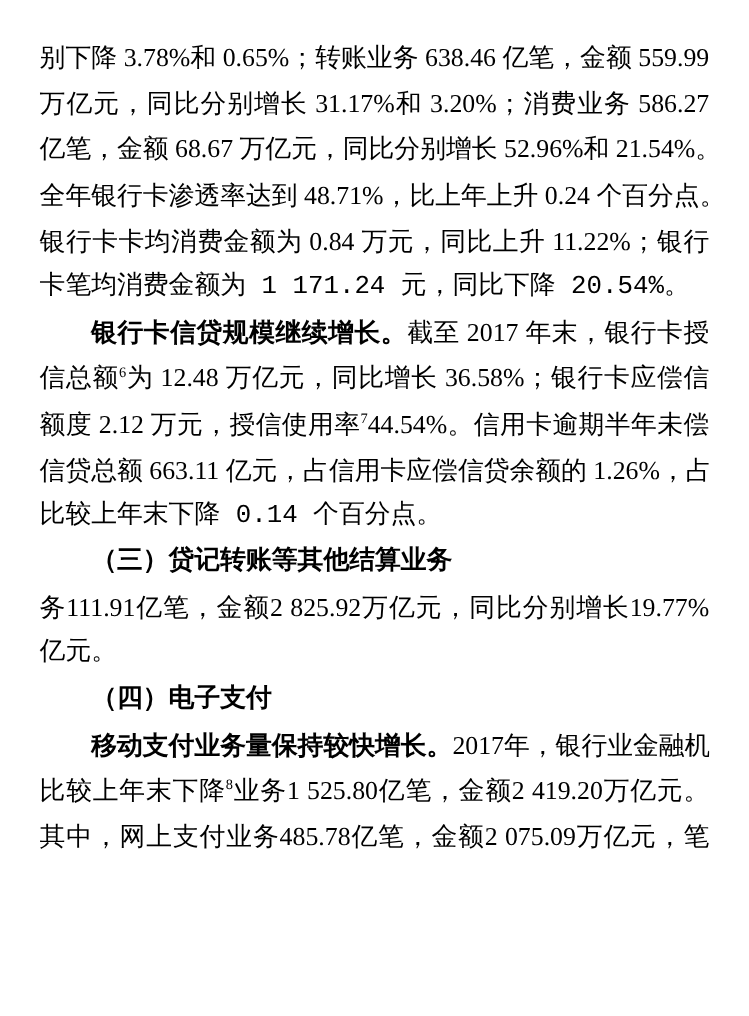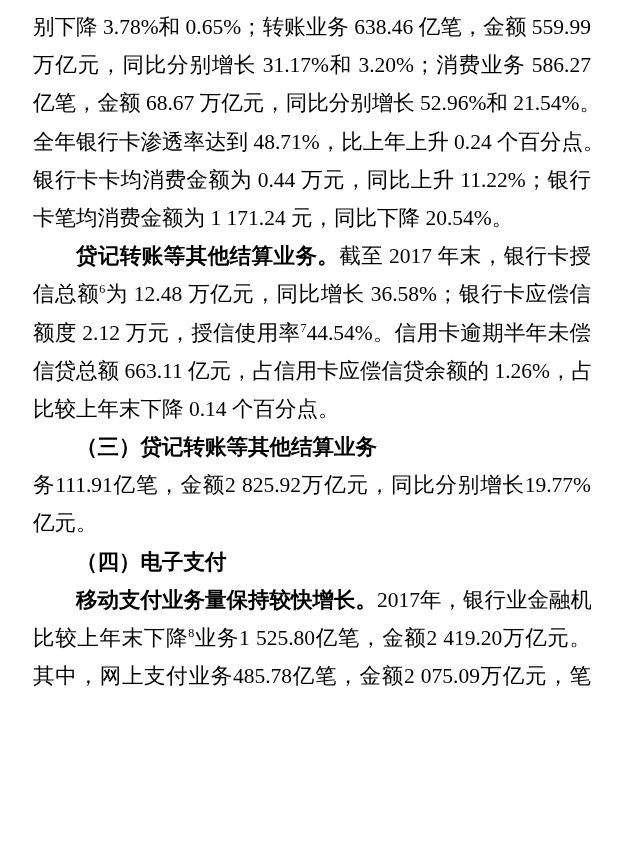--- a/index.html
+++ b/index.html
@@ -11,34 +11,36 @@
     position: relative;
     width: 624px;
     height: 847px;
     background: #ffffff;
     overflow: hidden;
     font-family: "Liberation Serif", "DejaVu Serif", serif;
     color: #000000;
   }
   .content {
     padding: 8px 33px 0 33px;
+    margin-top: 21px;
   }
   .line {
     margin: 0;
     height: 38.2px;
     line-height: 38.2px;
     font-size: 21.5px;
     text-align: justify;
     text-align-last: justify;
     white-space: nowrap;
     overflow: hidden;
   }
   .line.left {
     text-align: left;
     text-align-last: left;
+    font-family: Liberation Mono, monospace;
   }
   .line.indent {
     padding-left: 43px;
   }
   .run-bold {
     font-weight: bold;
   }
   .run-sup {
     font-size: 12px;
     vertical-align: super;
@@ -47,23 +49,23 @@
 </style>
 </head>
 <body>
 
 <div class="page">
   <div class="content" id="content">
       <p class="line"><span class="run-normal">别下降 3.78%和 0.65%；转账业务 638.46 亿笔，金额 559.99</span></p>
       <p class="line"><span class="run-normal">万亿元，同比分别增长 31.17%和 3.20%；消费业务 586.27</span></p>
       <p class="line"><span class="run-normal">亿笔，金额 68.67 万亿元，同比分别增长 52.96%和 21.54%。</span></p>
       <p class="line"><span class="run-normal">全年银行卡渗透率达到 48.71%，比上年上升 0.24 个百分点。</span></p>
-      <p class="line"><span class="run-normal">银行卡卡均消费金额为 0.44 万元，同比上升 11.22%；银行</span></p>
+      <p class="line"><span class="run-normal">银行卡卡均消费金额为 0.84 万元，同比上升 11.22%；银行</span></p>
       <p class="line left"><span class="run-normal">卡笔均消费金额为 1 171.24 元，同比下降 20.54%。</span></p>
-      <p class="line indent"><span class="run-bold">贷记转账等其他结算业务。</span><span class="run-normal">截至 2017 年末，银行卡授</span></p>
+      <p class="line indent"><span class="run-bold">银行卡信贷规模继续增长。</span><span class="run-normal">截至 2017 年末，银行卡授</span></p>
       <p class="line"><span class="run-normal">信总额</span><sup class="run-sup">6</sup><span class="run-normal">为 12.48 万亿元，同比增长 36.58%；银行卡应偿信</span></p>
       <p class="line"><span class="run-normal">额度 2.12 万元，授信使用率</span><sup class="run-sup">7</sup><span class="run-normal">44.54%。信用卡逾期半年未偿</span></p>
       <p class="line"><span class="run-normal">信贷总额 663.11 亿元，占信用卡应偿信贷余额的 1.26%，占</span></p>
       <p class="line left"><span class="run-normal">比较上年末下降 0.14 个百分点。</span></p>
       <p class="line indent left"><span class="run-bold">（三）贷记转账等其他结算业务</span></p>
       <p class="line"><span class="run-normal">务111.91亿笔，金额2 825.92万亿元，同比分别增长19.77%</span></p>
       <p class="line left"><span class="run-normal">亿元。</span></p>
       <p class="line indent left"><span class="run-bold">（四）电子支付</span></p>
       <p class="line indent"><span class="run-bold">移动支付业务量保持较快增长。</span><span class="run-normal">2017年，银行业金融机</span></p>
       <p class="line"><span class="run-normal">比较上年末下降</span><sup class="run-sup">8</sup><span class="run-normal">业务1 525.80亿笔，金额2 419.20万亿元。</span></p>

